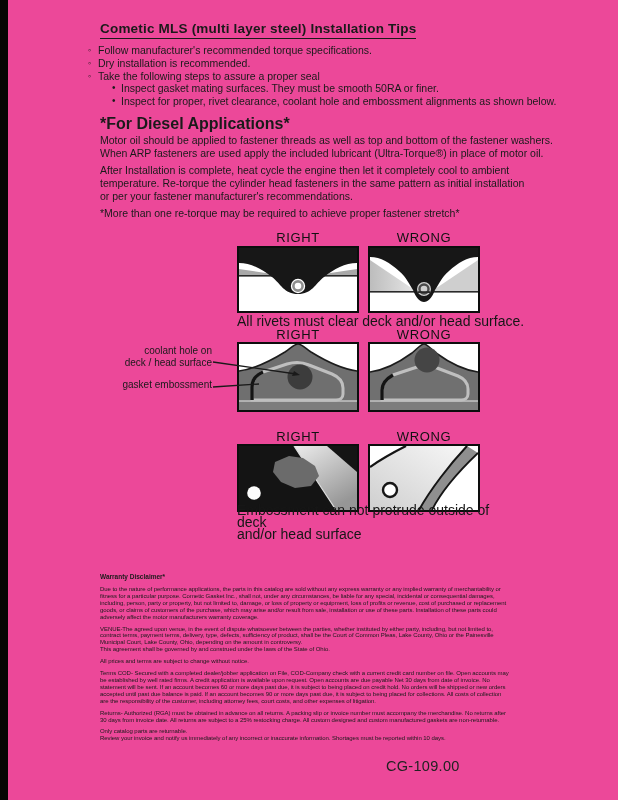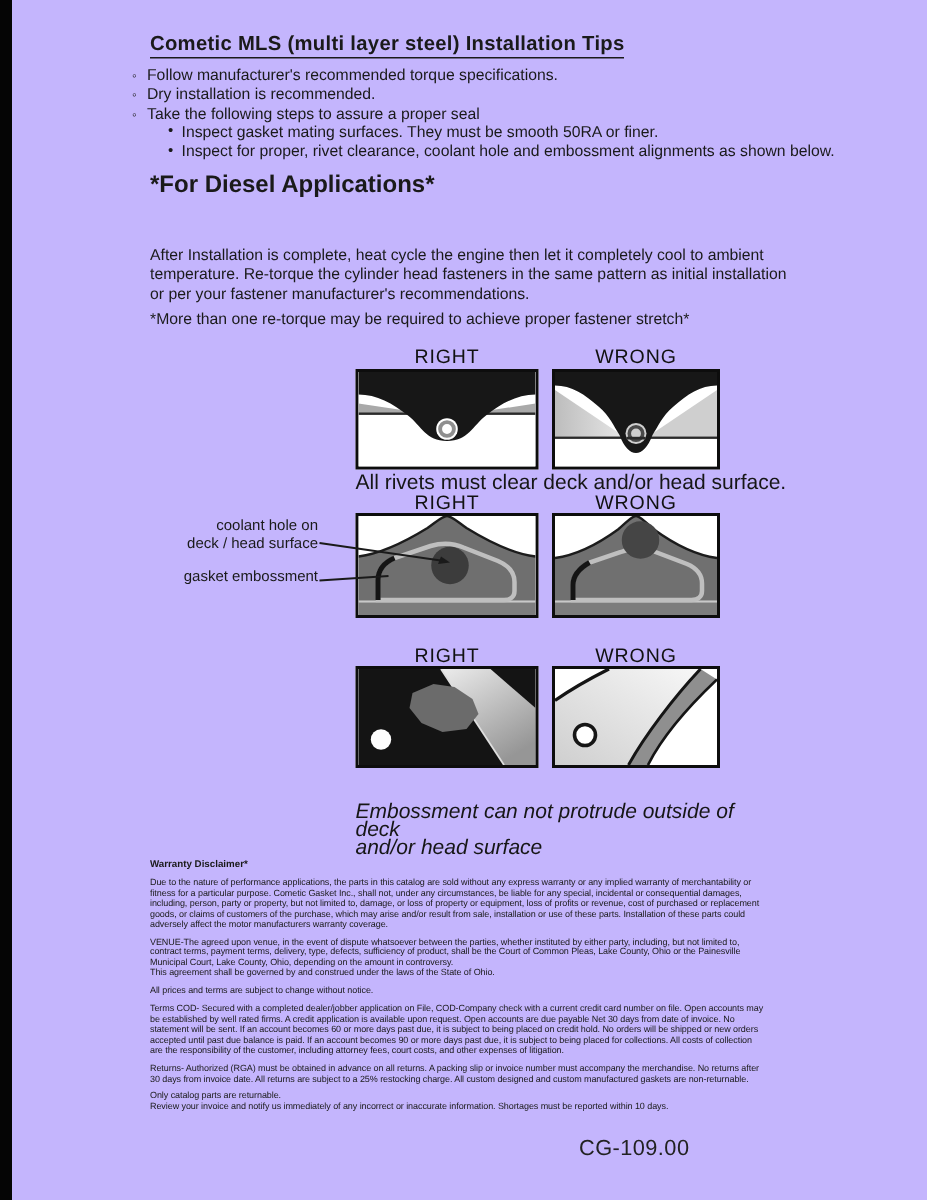--- a/index.html
+++ b/index.html
@@ -1,17 +1,17 @@
 <!DOCTYPE html>
 <html><head>
 <meta charset="utf-8">
 <style>
   html,body{margin:0;padding:0;background:#e8e8e8;}
   .page{
-    position:relative;width:618px;height:800px;background:#c4b5fd;
+    position:relative;width:618px;height:800px;background:#ec4899;
     font-family:"Liberation Sans","DejaVu Sans",sans-serif;color:#1a1a1a;
     overflow:hidden;margin:0 auto;
   }
   .edge-bar{position:absolute;left:0;top:0;width:8px;height:800px;background:#050505;}
   .title{
     position:absolute;left:100px;top:21px;margin:0;
     font-size:13.5px;font-weight:bold;letter-spacing:.2px;
     border-bottom:1.6px solid #1a1a1a;padding-bottom:2px;
   }
   .bullets{position:absolute;left:88px;top:44px;width:480px;font-size:10.5px;line-height:12.8px;}
@@ -46,20 +46,22 @@
 
   <div class="bullets">
     <div class="b-row"><span class="m">◦</span><span>Follow manufacturer's recommended torque specifications.</span></div>
     <div class="b-row"><span class="m">◦</span><span>Dry installation is recommended.</span></div>
     <div class="b-row"><span class="m">◦</span><span>Take the following steps to assure a proper seal</span></div>
     <div class="b-row b-sub"><span class="m">•</span><span>Inspect gasket mating surfaces.  They must be smooth 50RA or finer.</span></div>
     <div class="b-row b-sub"><span class="m">•</span><span>Inspect for proper, rivet clearance, coolant hole and embossment alignments as shown below.</span></div>
   </div>
 
   <h2 class="h2">*For Diesel Applications*</h2>
+  <p class="para p-oil">Motor oil should be applied to fastener threads as well as top and bottom of the fastener washers.
+When ARP fasteners are used apply the included lubricant (Ultra-Torque®) in place of motor oil.</p>
   <p class="para p-retorque">After Installation is complete, heat cycle the engine then let it completely cool to ambient
 temperature. Re-torque the cylinder head fasteners in the same pattern as initial installation
 or per your fastener manufacturer's recommendations.</p>
   <p class="para p-note">*More than one re-torque may be required to achieve proper fastener stretch*</p>
 
   <div class="fig-label" style="left:237px;top:230px;width:122px;">RIGHT</div>
   <div class="fig-label" style="left:368px;top:230px;width:112px;">WRONG</div>
 
   <div class="diag" style="left:237px;top:246px;width:122px;height:67px;">
     <svg viewBox="0 0 118 63" preserveAspectRatio="none">
@@ -161,21 +163,21 @@
       </defs>
       <rect x="0" y="0" width="108" height="64" fill="#ffffff"></rect>
       <path d="M0,21 C10,14 24,6 36,0 L97,0 C80,18 60,44 49,64 L0,64 Z" fill="url(#g3w)"></path>
       <path d="M36,0 C24,6 10,14 0,21" fill="none" stroke="#151515" stroke-width="2.2"></path>
       <path d="M97,0 L108,7 C88,26 72,44 62,64 L49,64 C60,44 80,18 97,0 Z" fill="#8f8f8f"></path>
       <path d="M97,0 C80,18 60,44 49,64" fill="none" stroke="#151515" stroke-width="2"></path>
       <path d="M108,7 C88,26 72,44 62,64" fill="none" stroke="#151515" stroke-width="1.8"></path>
       <circle cx="20" cy="44" r="7" fill="#ffffff" stroke="#161616" stroke-width="2.4"></circle>
     </svg>
   </div>
-  <div class="caption" style="left:237px;top:534px;width:280px;font-style:italic;">Embossment can not protrude outside of deck
+  <div class="caption" style="left:237px;top:504px;width:280px;">Embossment can not protrude outside of deck
 and/or head surface</div>
 
   <div class="disclaimer">
     <h3>Warranty Disclaimer*</h3>
     <p>Due to the nature of performance applications, the parts in this catalog are sold without any express warranty or any implied warranty of merchantability or
 fitness for a particular purpose.  Cometic Gasket Inc., shall not, under any circumstances, be liable for any special, incidental or consequential damages,
 including, person, party or property, but not limited to, damage, or loss of property or equipment, loss of profits or revenue, cost of purchased or replacement
 goods, or claims of customers of the purchase, which may arise and/or result from sale, installation or use of these parts.  Installation of these parts could
 adversely affect the motor manufacturers warranty coverage.</p>
     <p>VENUE-The agreed upon venue, in the event of dispute whatsoever between the parties, whether instituted by either party, including, but not limited to,

